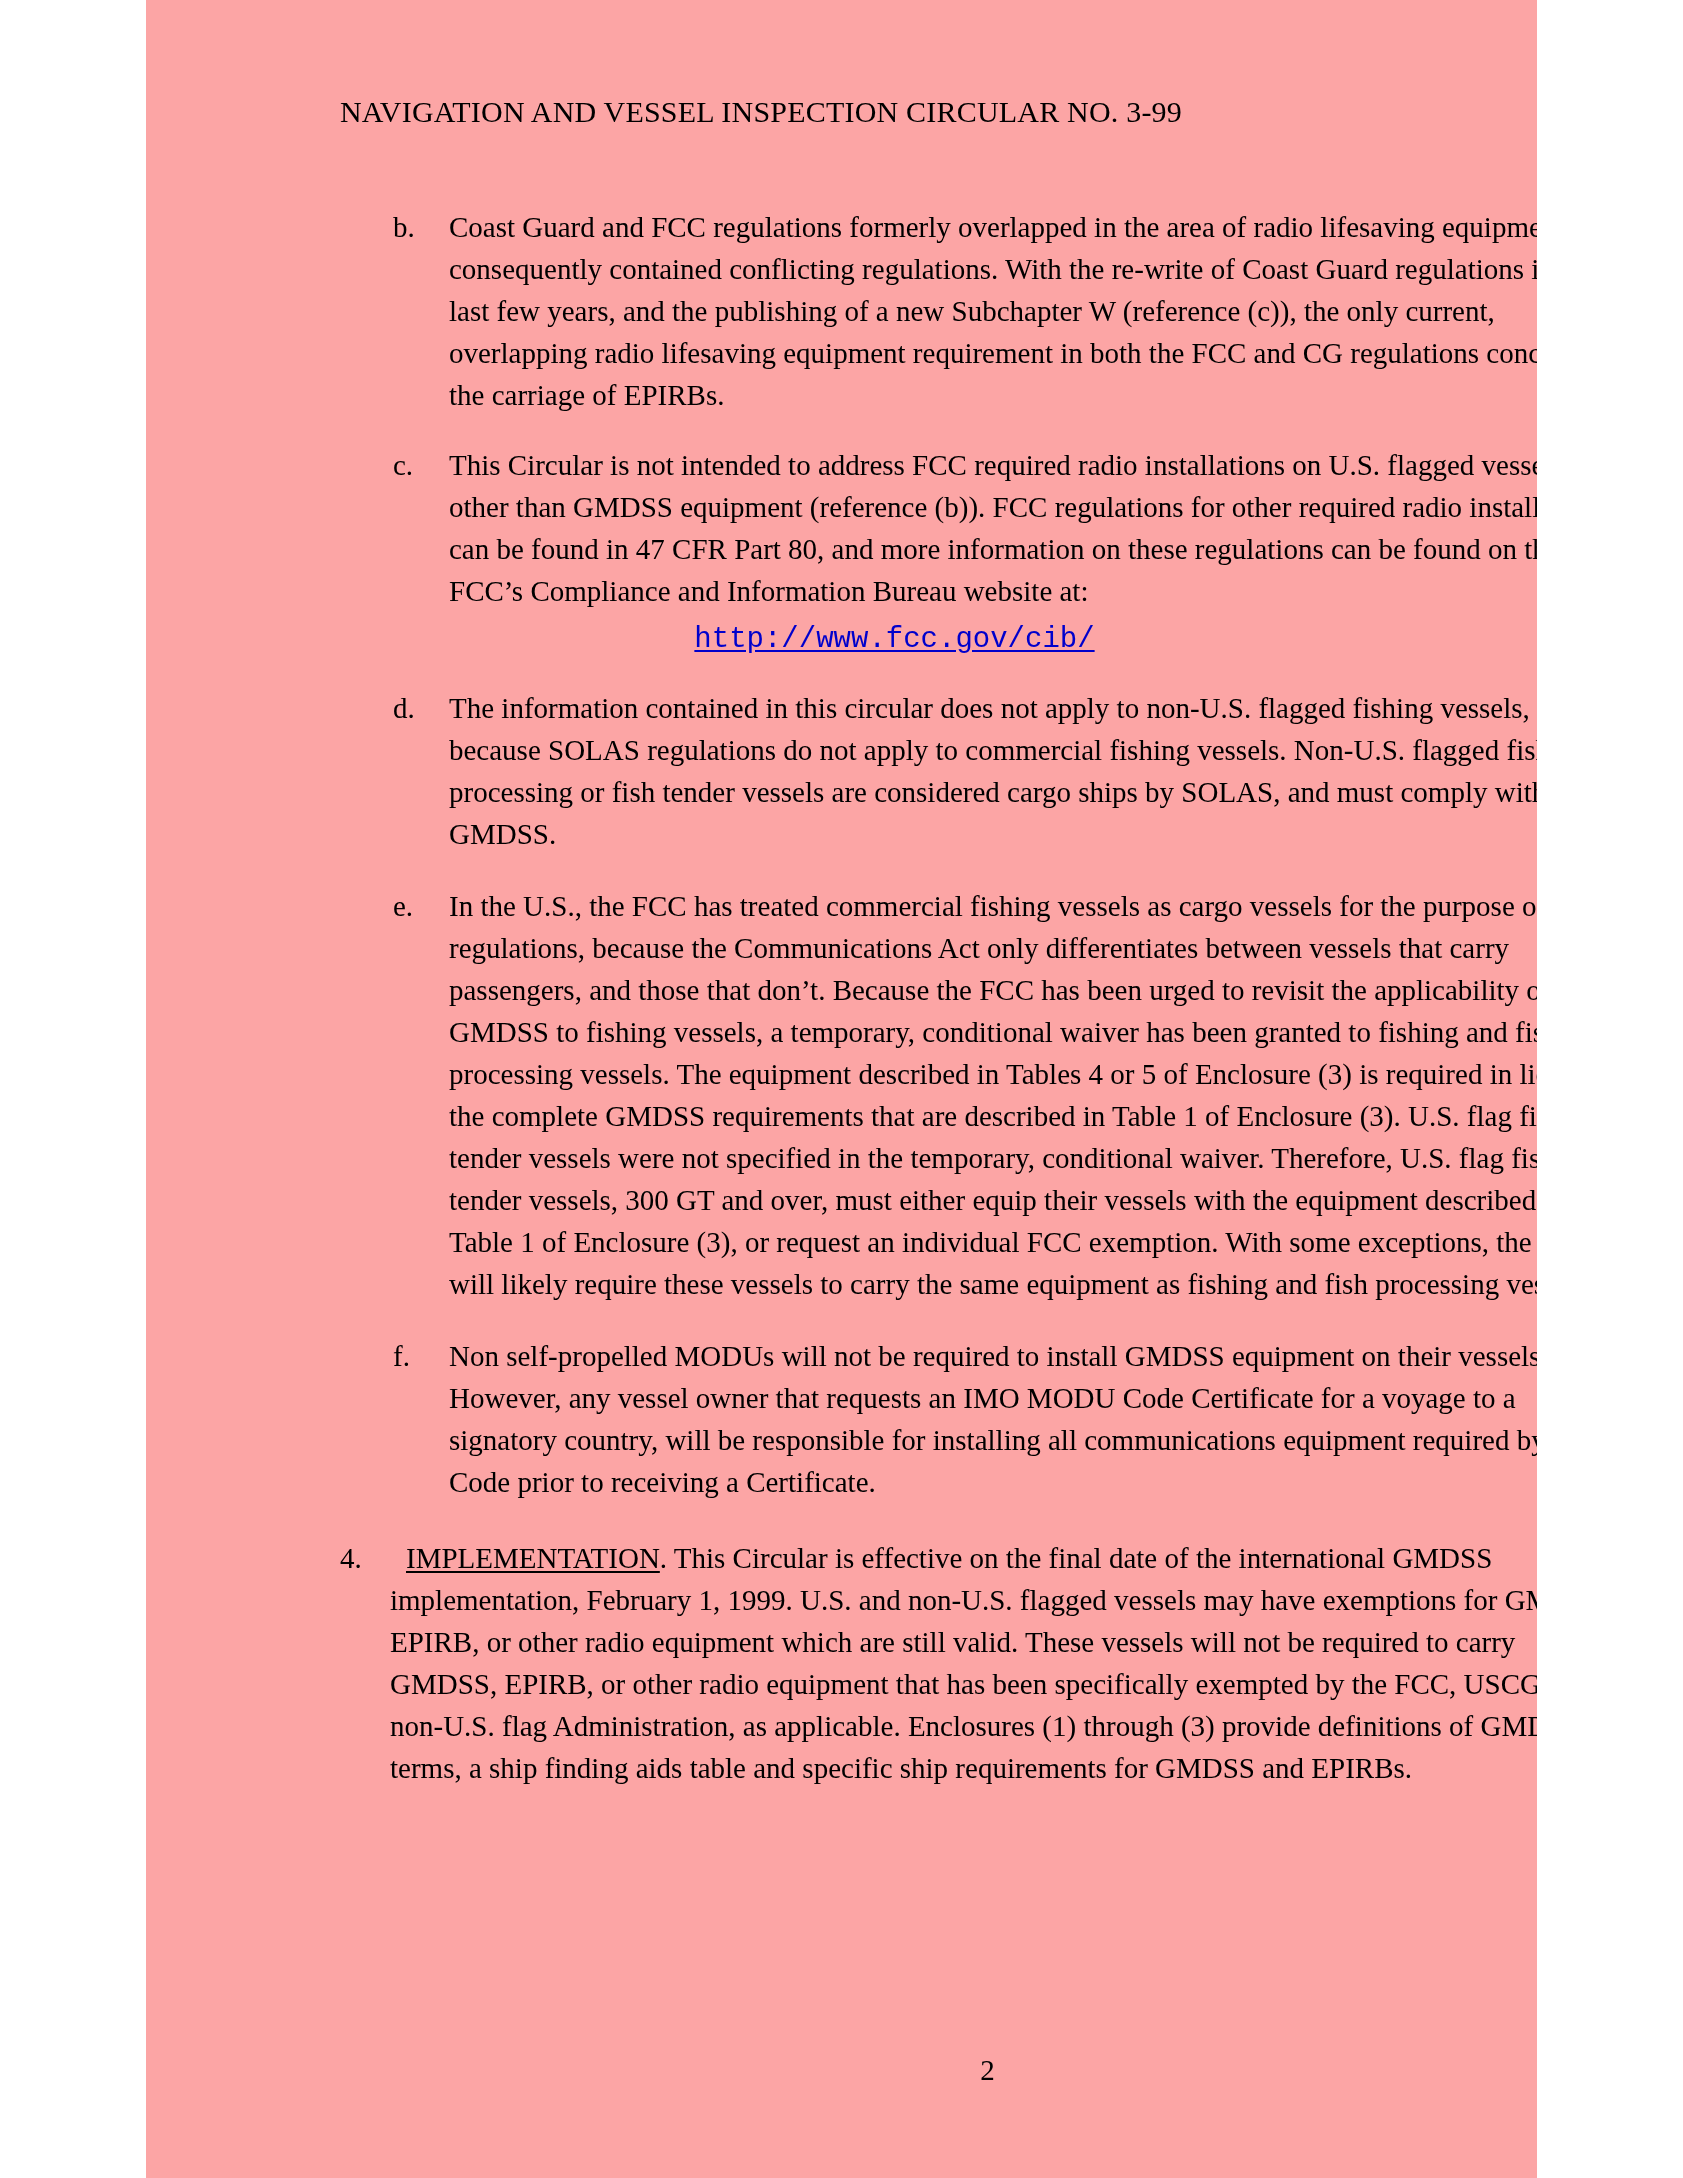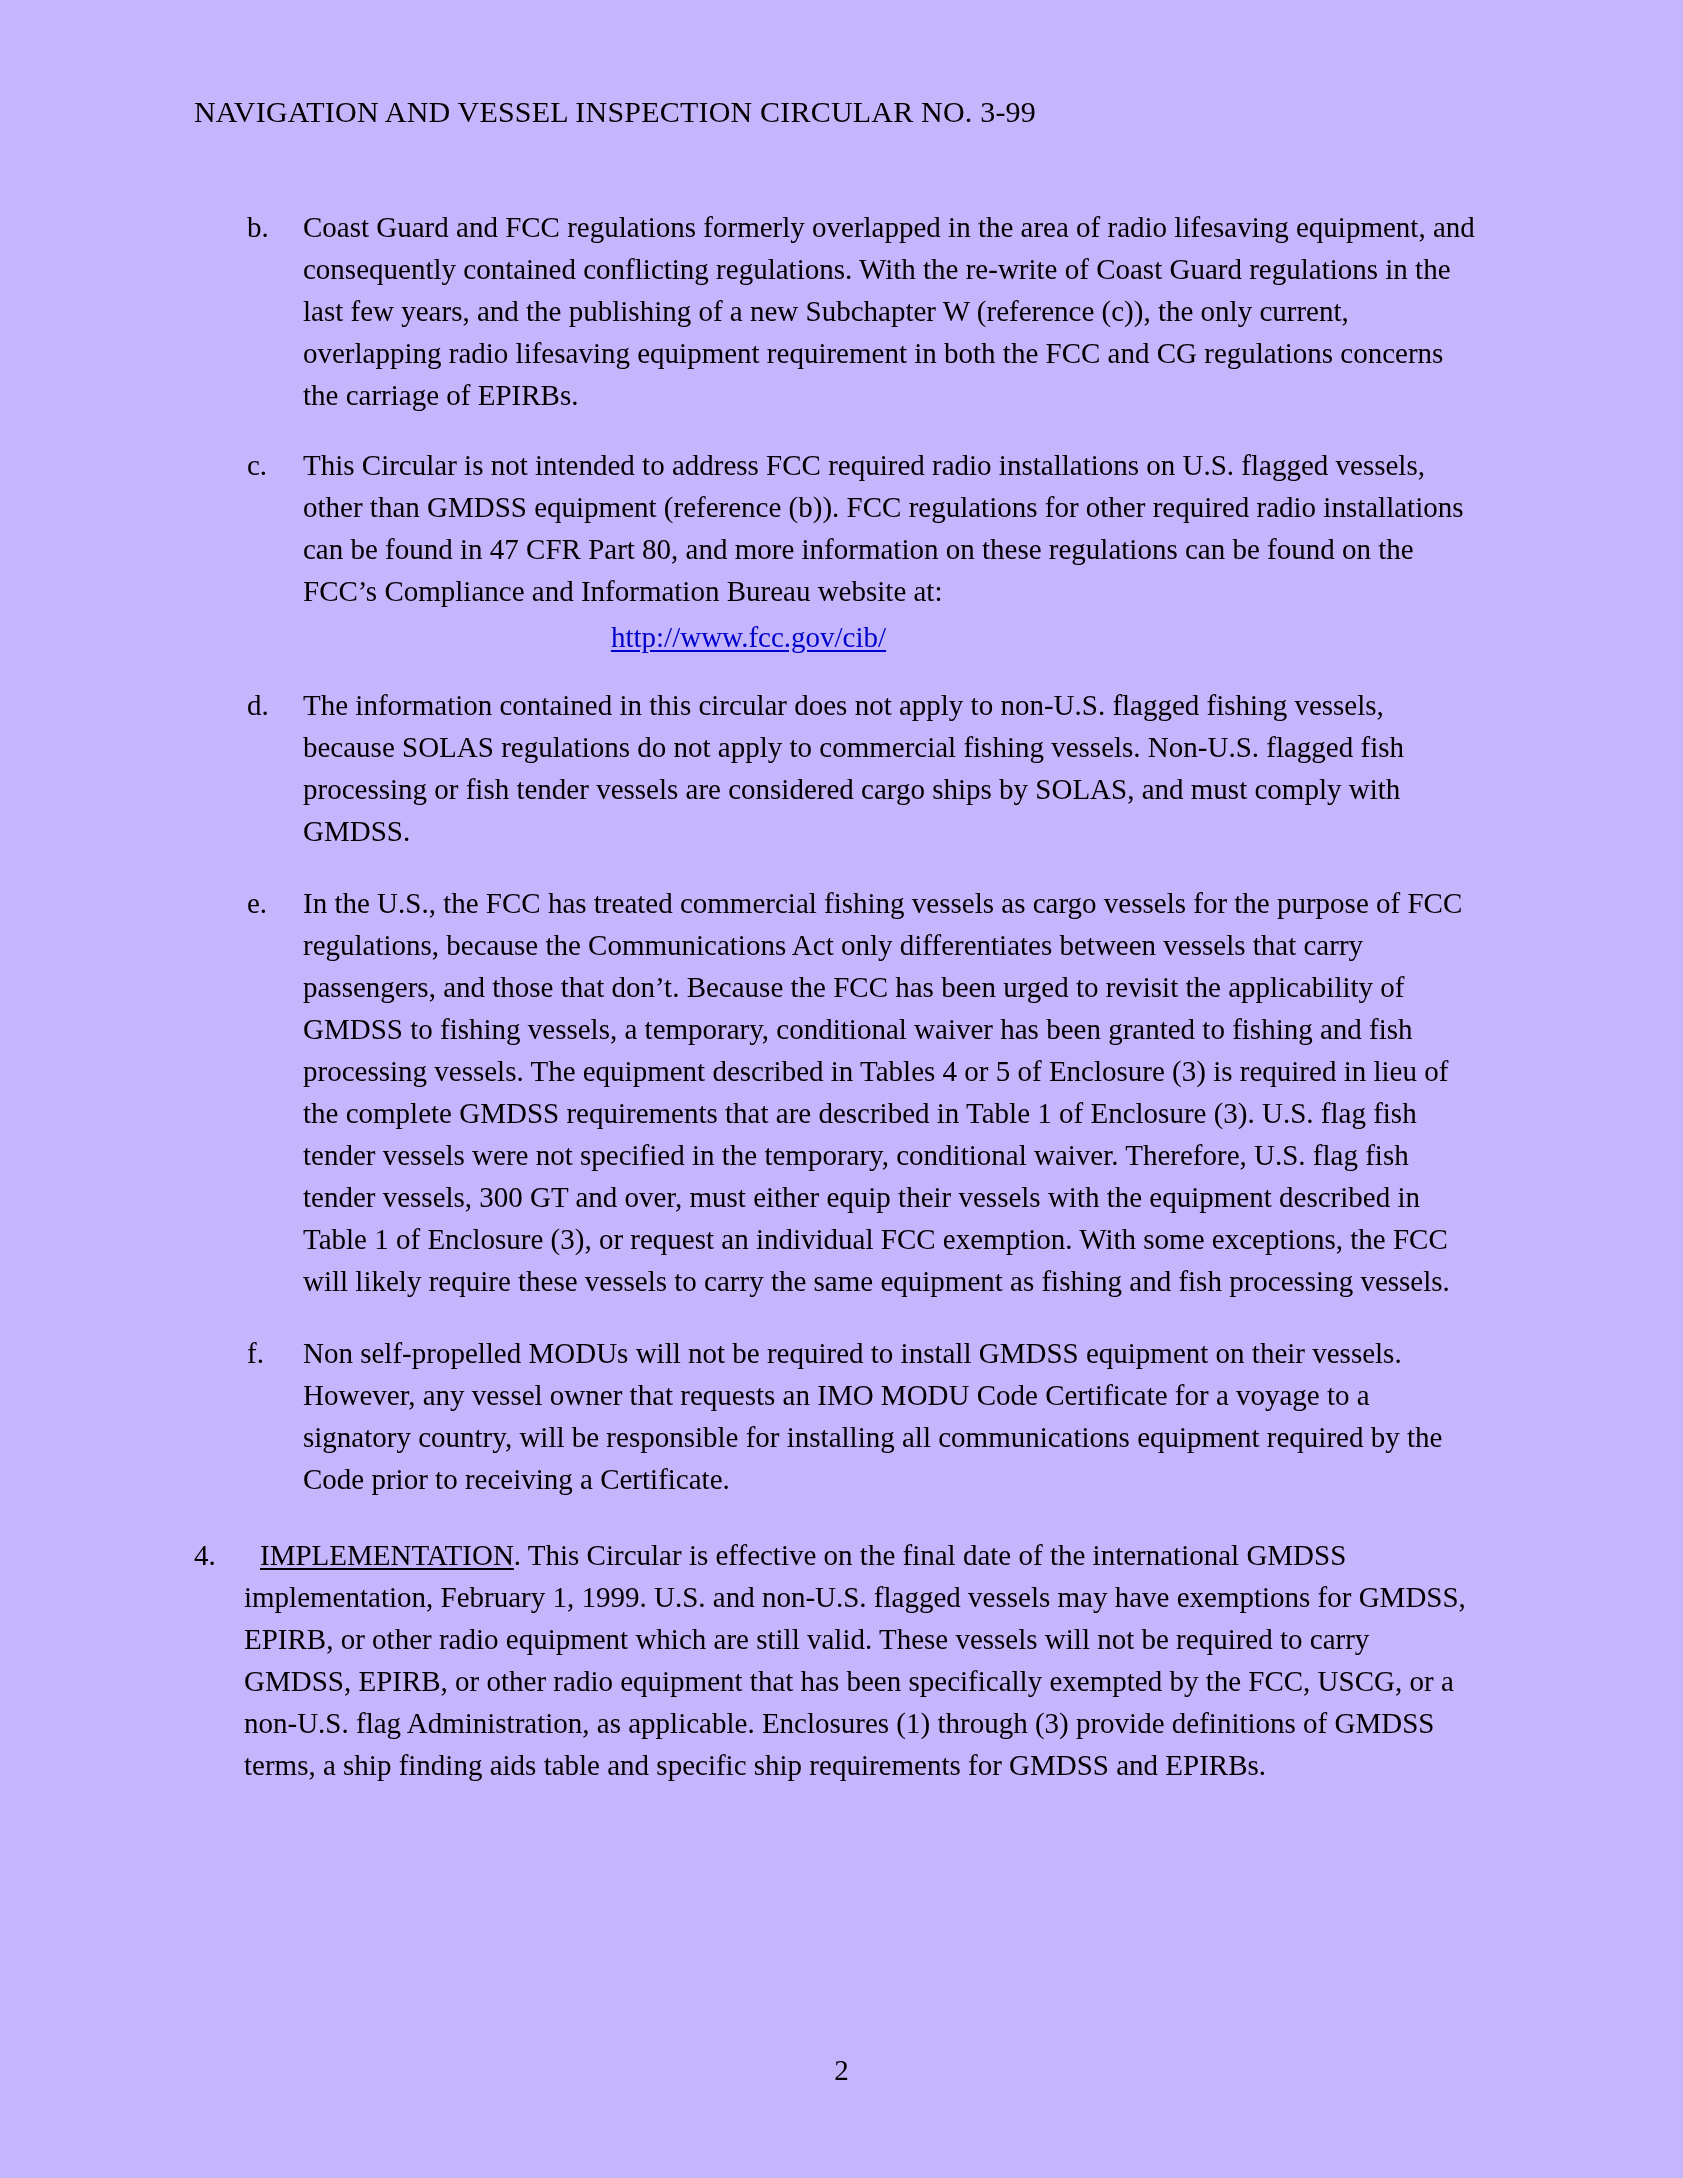--- a/index.html
+++ b/index.html
@@ -7,24 +7,24 @@
     margin: 0;
     padding: 0;
     background: #ffffff;
   }
   body {
     font-family: "Liberation Serif", "DejaVu Serif", serif;
     color: #000000;
   }
   .page {
     position: relative;
-    width: 1683px;
+    width: 1391px;
     height: 2178px;
     margin: 0 auto;
-    background: #c4b5fd;
+    background: #fca5a5;
     box-sizing: border-box;
     overflow: hidden;
   }
 
   
   .doc-header {
     position: absolute;
     top: 95px;
     left: 194px;
     right: 149px;
@@ -128,21 +128,21 @@
       <span class="marker">b.</span>
       <span class="content">Coast Guard and FCC regulations formerly overlapped in the area of radio lifesaving equipment, and consequently contained conflicting regulations.  With the re-write of Coast Guard regulations in the last few years, and the publishing of a new Subchapter W (reference (c)), the only current, overlapping radio lifesaving equipment requirement in both the FCC and CG regulations concerns the carriage of EPIRBs.</span>
     </div>
 
     <div class="item lettered gap-c">
       <span class="marker">c.</span>
       <span class="content">This Circular is not intended to address FCC required radio installations on U.S. flagged vessels, other than GMDSS equipment (reference (b)).  FCC regulations for other required radio installations can be found in 47 CFR Part 80, and more information on these regulations can be found on the FCC’s Compliance and Information Bureau website at:</span>
     </div>
 
     <div class="link-line gap-url">
-      <a href="#" style="color: rgb(0, 0, 204);">http://www.fcc.gov/cib/</a>
+      <a href="#" style="color: rgb(0, 0, 204); font-family: Liberation Mono, monospace;">http://www.fcc.gov/cib/</a>
     </div>
 
     <div class="item lettered gap-d">
       <span class="marker">d.</span>
       <span class="content">The information contained in this circular does not apply to non-U.S. flagged fishing vessels, because SOLAS regulations do not apply to commercial fishing vessels.  Non-U.S. flagged fish processing or fish tender vessels are considered cargo ships by SOLAS, and must comply with GMDSS.</span>
     </div>
 
     <div class="item lettered gap-e">
       <span class="marker">e.</span>
       <span class="content">In the U.S., the FCC has treated commercial fishing vessels as cargo vessels for the purpose of  FCC regulations, because the Communications Act only differentiates between vessels that carry passengers, and those that don’t.  Because the FCC has been urged to revisit the applicability of GMDSS to fishing vessels, a temporary, conditional waiver has been granted to fishing and fish processing vessels.  The equipment described in Tables 4 or 5 of Enclosure (3) is required in lieu of the complete GMDSS requirements that are described in Table 1 of Enclosure (3).  U.S. flag fish tender vessels were not specified in the temporary, conditional waiver.  Therefore, U.S. flag fish tender vessels, 300 GT and over, must either equip their vessels with the equipment described in Table 1 of Enclosure (3), or request an individual FCC exemption.  With some exceptions, the FCC will likely require these vessels to carry the same equipment as fishing and fish processing vessels.</span>

